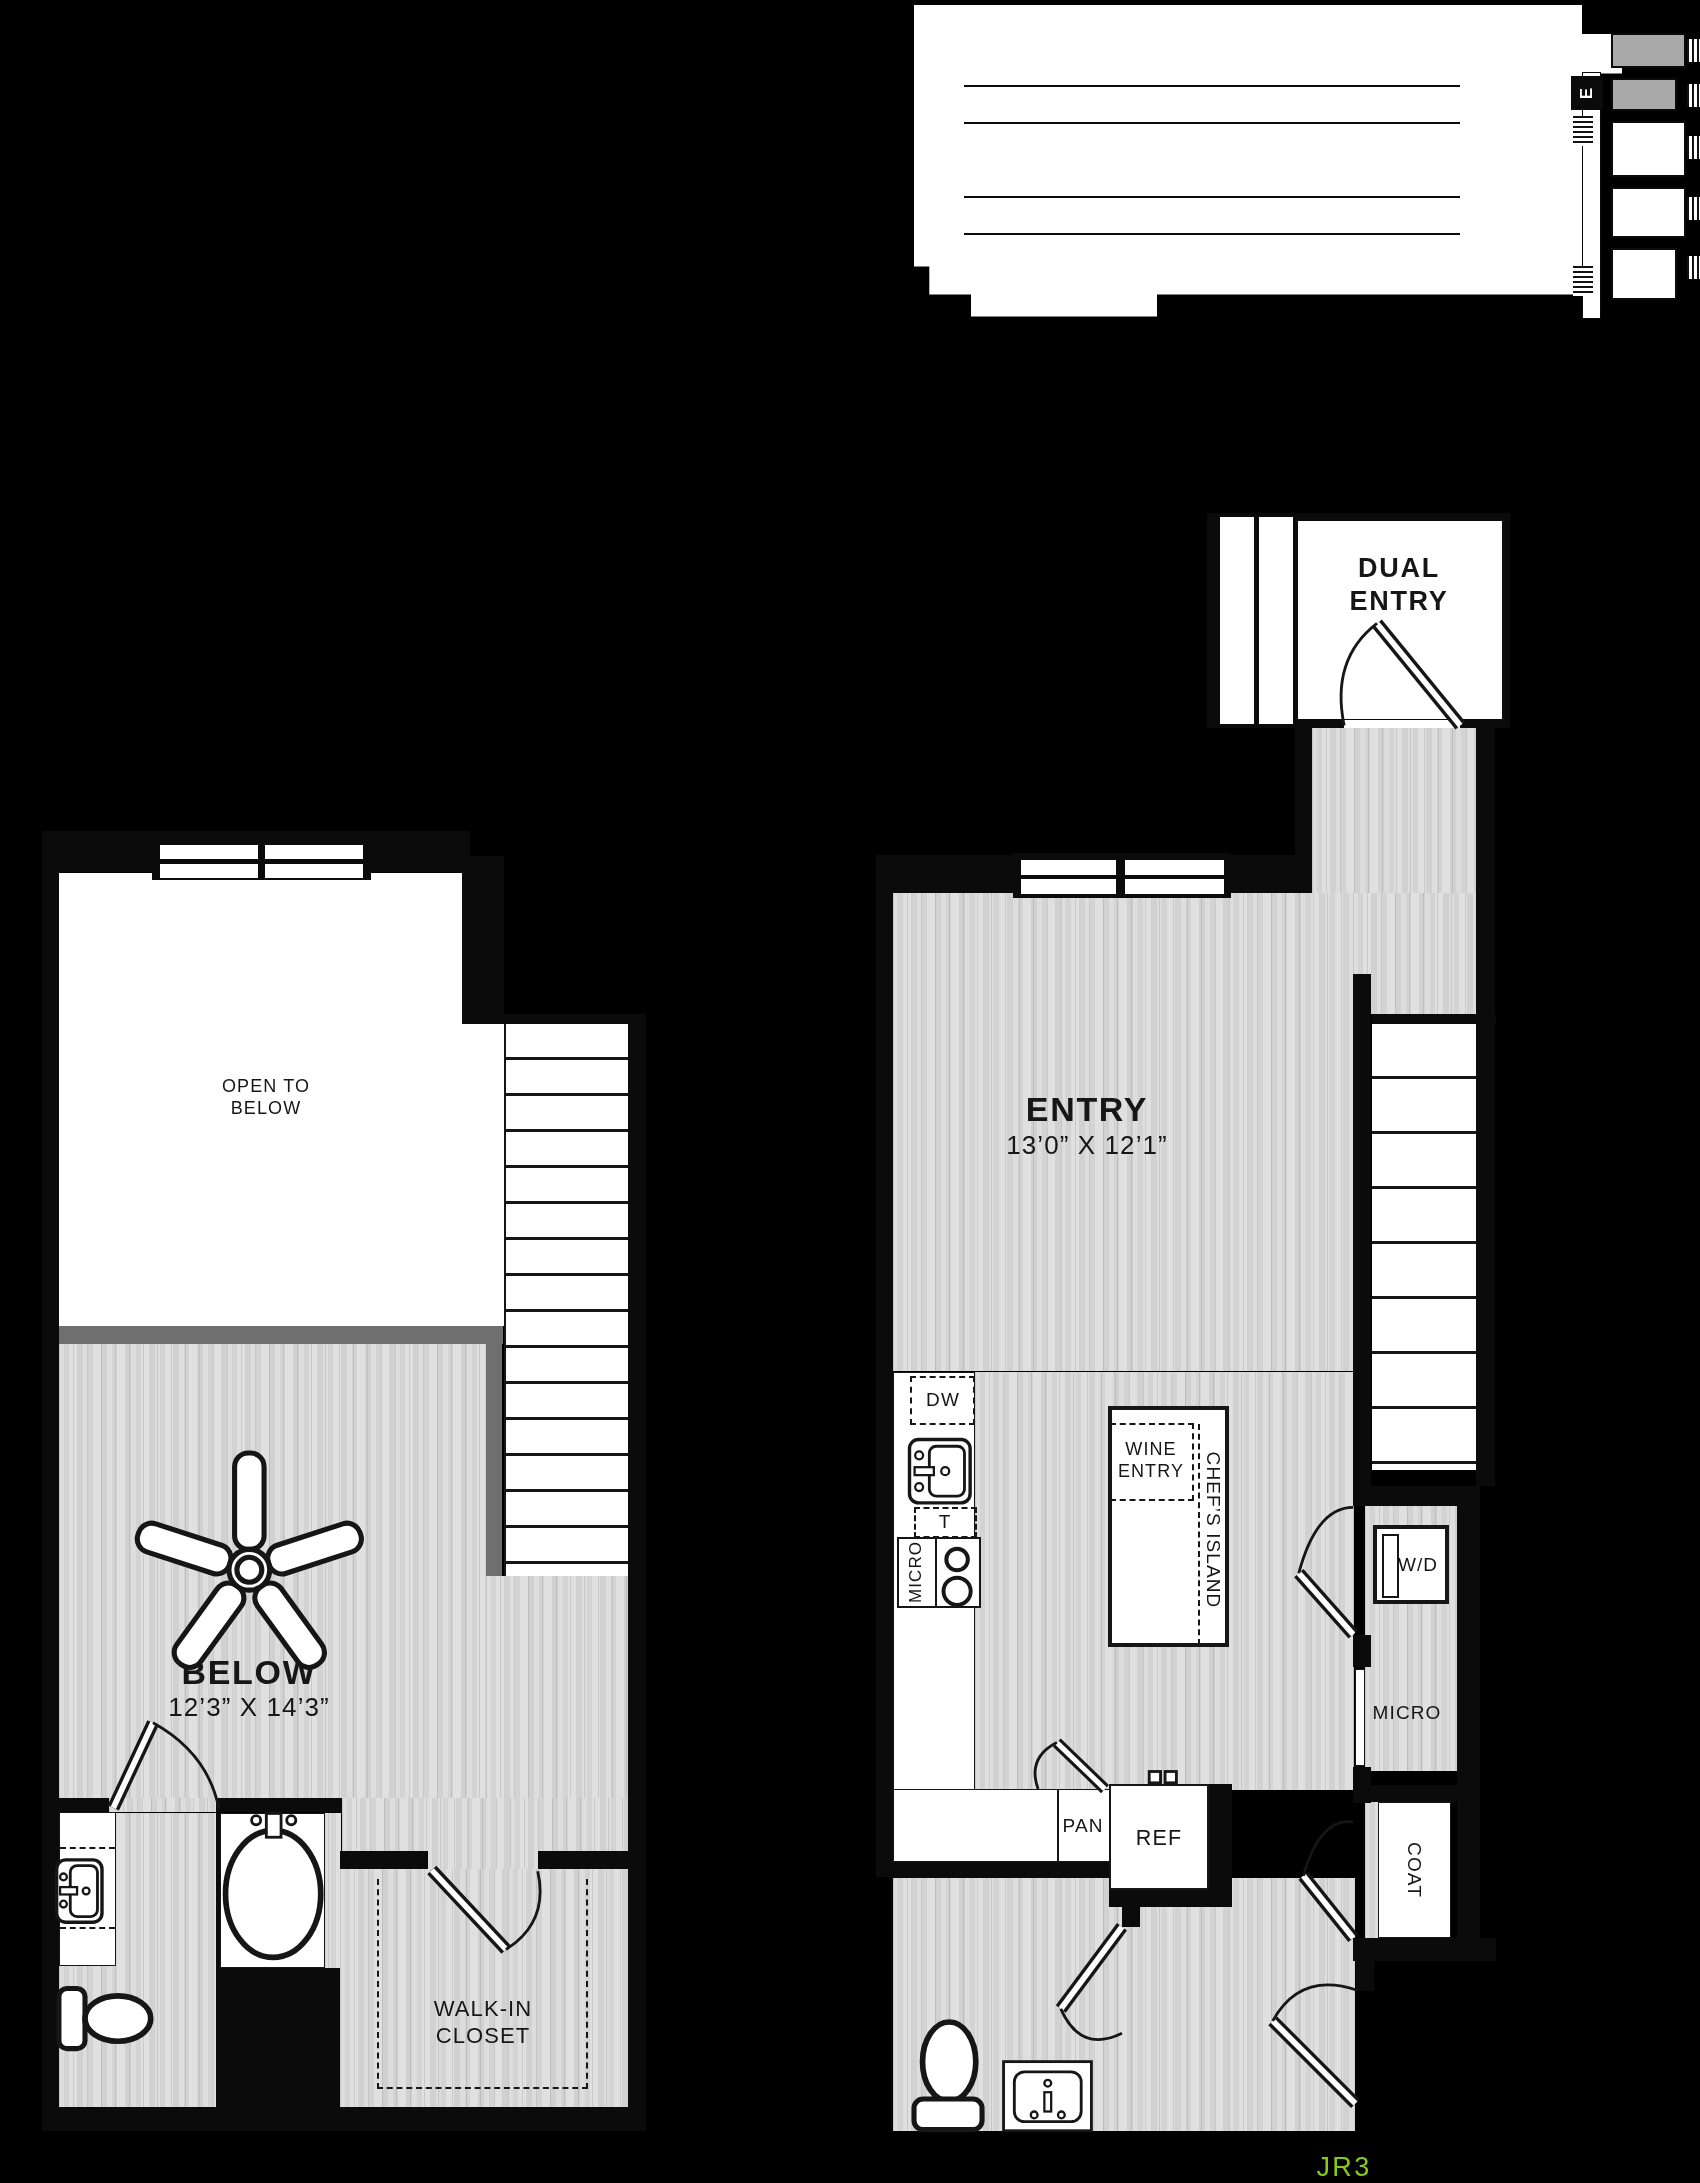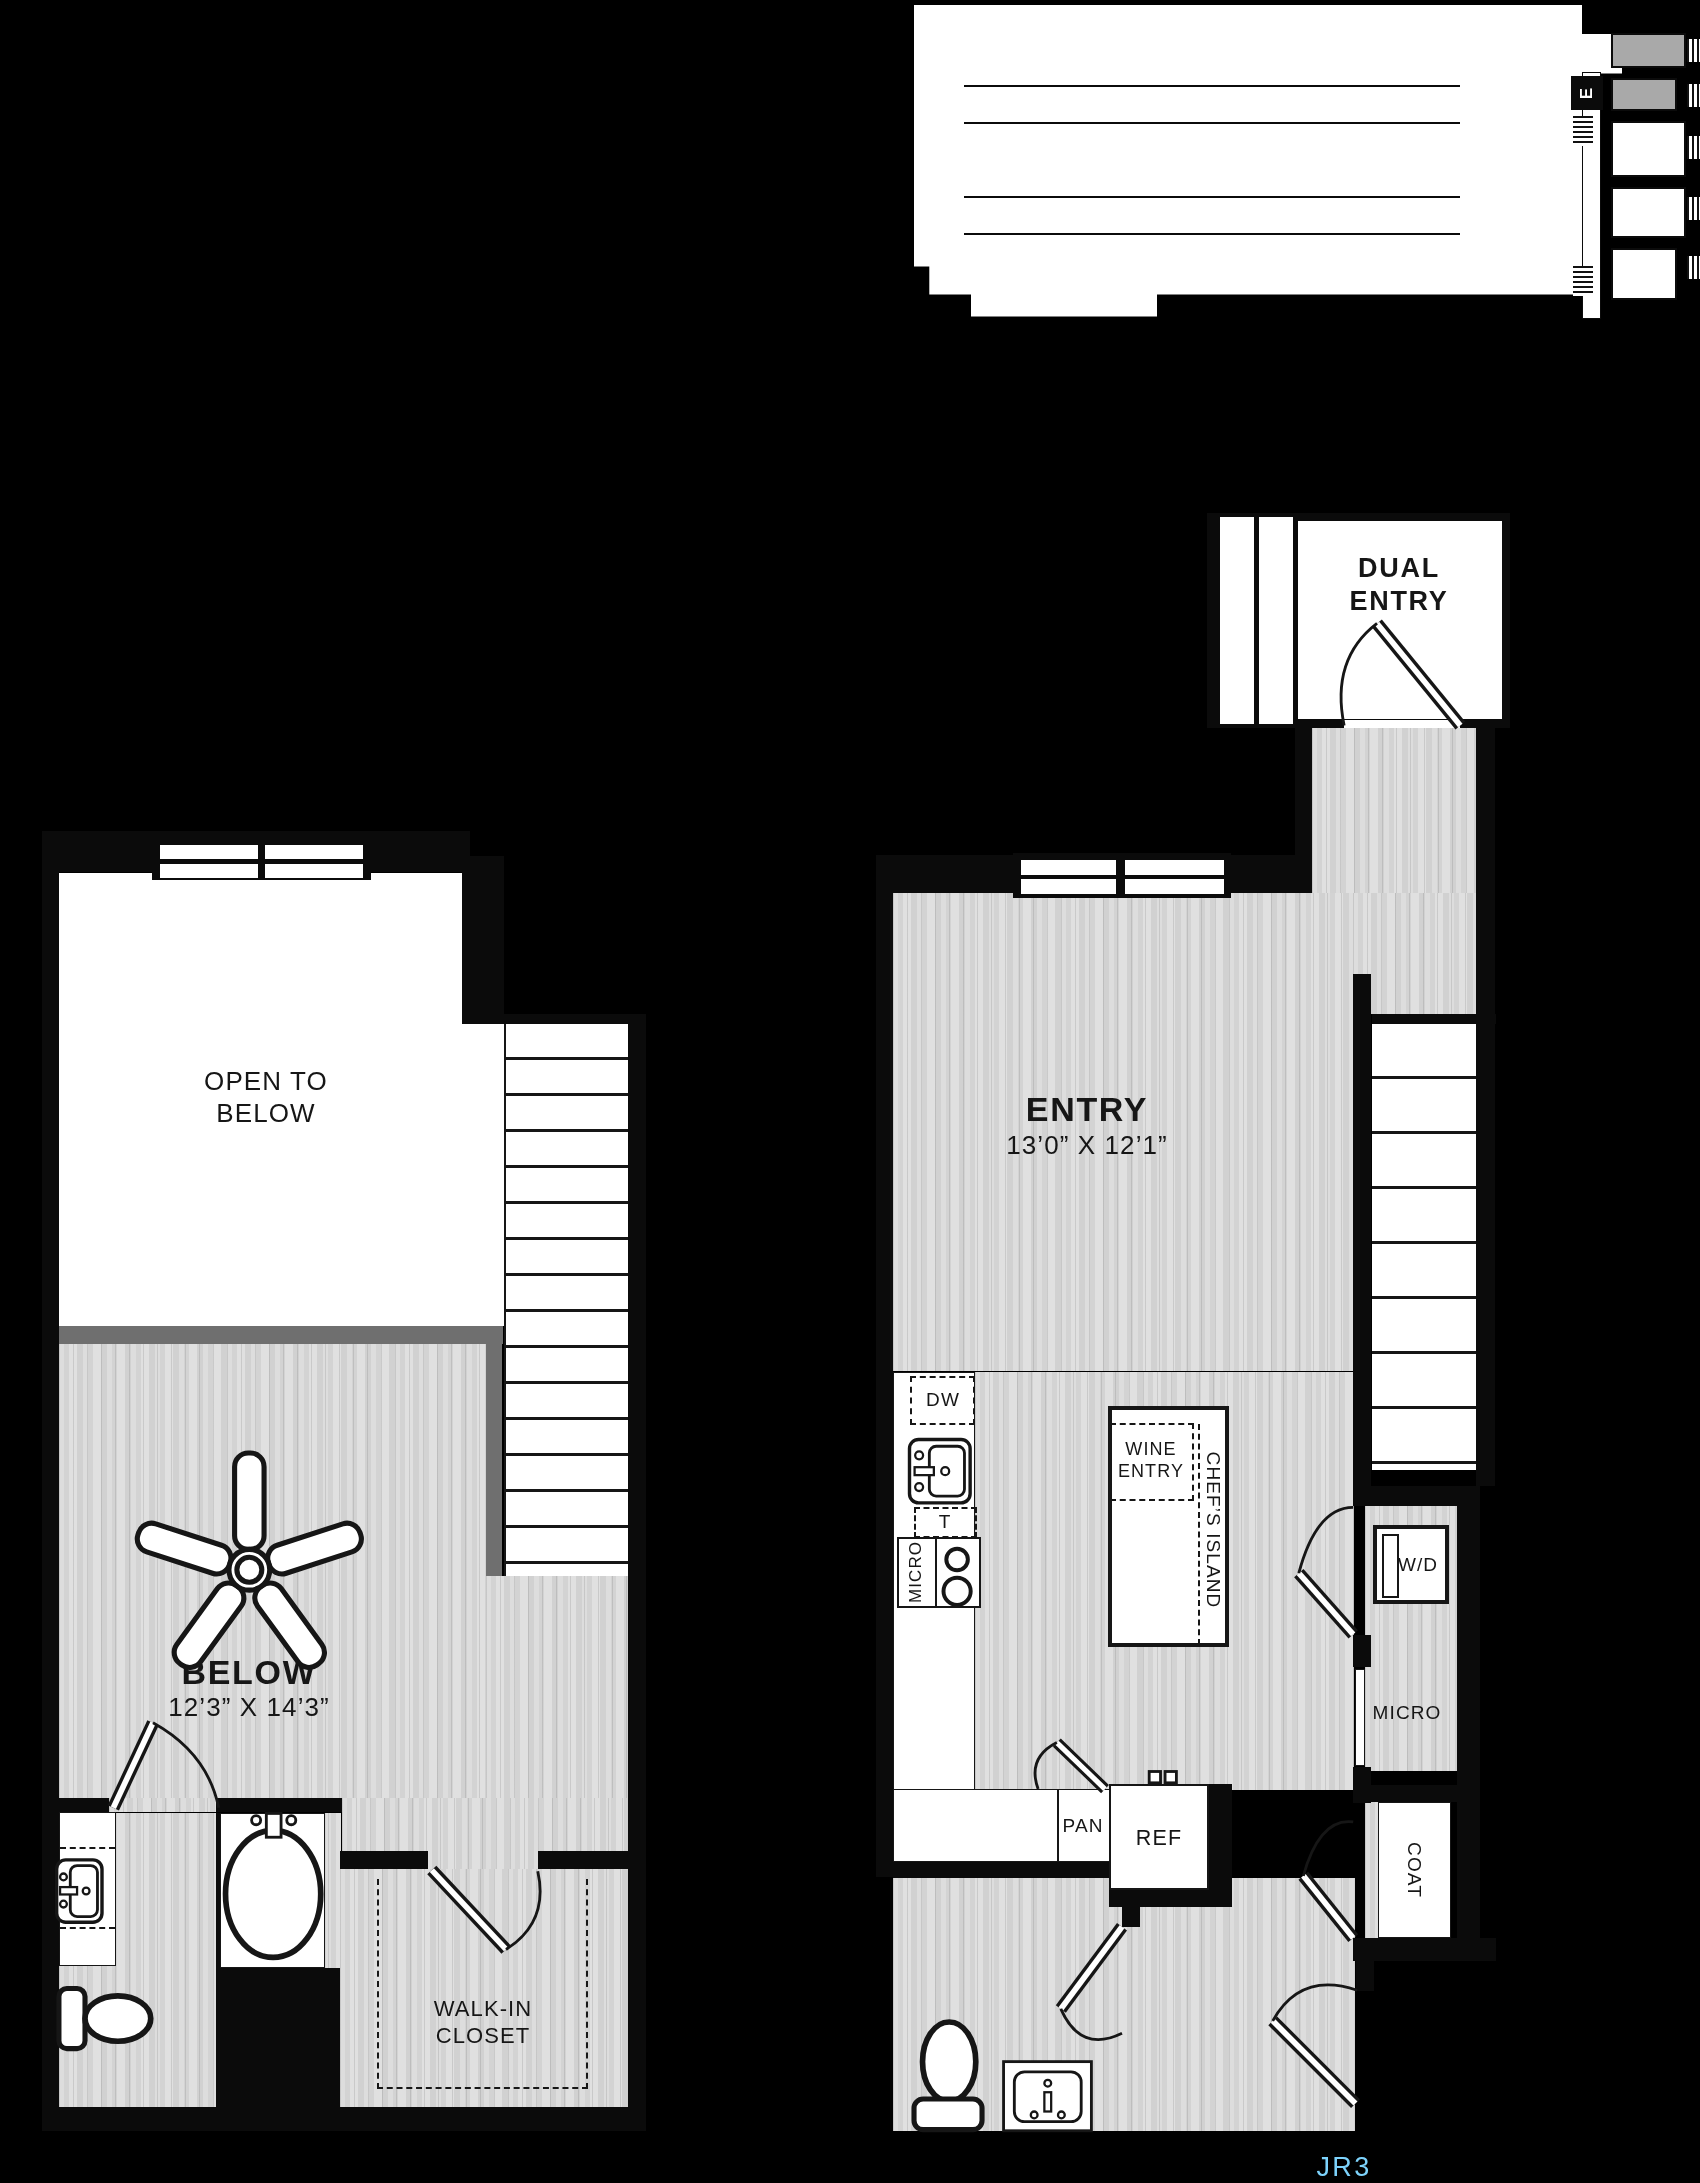--- a/index.html
+++ b/index.html
@@ -98,21 +98,21 @@
   <div class="white" style="left:265px;top:864px;width:98px;height:14px;"></div>
 
   <div class="box" style="left:59px;top:1812px;width:57px;height:154px;border-width:1.7px;">
     <div class="abs" style="left:0;top:34px;width:100%;border-top:2.3px dashed #161616;"></div>
     <div class="abs" style="left:0;top:114px;width:100%;border-top:2.3px dashed #161616;"></div>
   </div>
   <div class="box" style="left:220px;top:1813px;width:105px;height:155px;border-width:1.7px;"></div>
 
   <div class="dashed" style="left:377px;top:1879px;width:211px;height:210px;border-top:none;"></div>
 
-  <div class="lbl" style="left:266px;top:1098px;font-size:26px;text-align:center;">OPEN TO
+  <div class="lbl" style="left:266px;top:1098px;font-size:18px;text-align:center;">OPEN TO
 BELOW</div>
   <div class="lbl bold" style="left:249px;top:1673px;font-size:34px;letter-spacing:1.7px;">BELOW</div>
   <div class="lbl" style="left:249px;top:1708px;font-size:26px;">12’3” X 14’3”</div>
   <div class="lbl" style="left:483px;top:2023px;font-size:22px;">WALK-IN
 CLOSET</div>
 
   <div class="abs" style="left:850px;top:499px;width:680px;height:1684px;"></div>
 
   <div class="wall" style="left:1207px;top:513px;width:303px;height:215px;"></div>
   <div class="white" style="left:1220px;top:517px;width:34px;height:207px;"></div>
@@ -187,21 +187,21 @@
 
   <div class="abs" style="left:1355px;top:1669px;width:10.2px;height:97px;background:#fff;border:1.7px solid #161616;box-sizing:border-box;"></div>
   <div class="lbl" style="left:1407px;top:1713px;font-size:19px;">MICRO</div>
 
   <div class="box" style="left:1378px;top:1802px;width:73px;height:136px;border-width:1.7px;"></div>
   <div class="lbl rot90" style="left:1414px;top:1870px;font-size:19px;">COAT</div>
 
   <div class="lbl bold" style="left:1087px;top:1110px;font-size:34px;letter-spacing:1.7px;">ENTRY</div>
   <div class="lbl" style="left:1087px;top:1146px;font-size:26px;">13’0” X 12’1”</div>
 
-  <div class="lbl" style="left:1344px;top:2167px;font-size:27px;color:#7dd3fc;letter-spacing:2.3px;">JR3</div>
+  <div class="lbl" style="left:1344px;top:2167px;font-size:27px;color:#84cc16;letter-spacing:2.3px;">JR3</div>
 
   <svg width="1700" height="2183" viewBox="0 0 3000 3852">
 
     <g transform="translate(440,2770)" stroke="#161616" fill="#ffffff" stroke-width="9">
       <rect x="36" y="-26" width="170" height="52" rx="24" transform="rotate(-90)"></rect>
       <rect x="36" y="-26" width="170" height="52" rx="24" transform="rotate(-18)"></rect>
       <rect x="36" y="-26" width="170" height="52" rx="24" transform="rotate(54)"></rect>
       <rect x="36" y="-26" width="170" height="52" rx="24" transform="rotate(126)"></rect>
       <rect x="36" y="-26" width="170" height="52" rx="24" transform="rotate(198)"></rect>
       <circle r="36"></circle>

